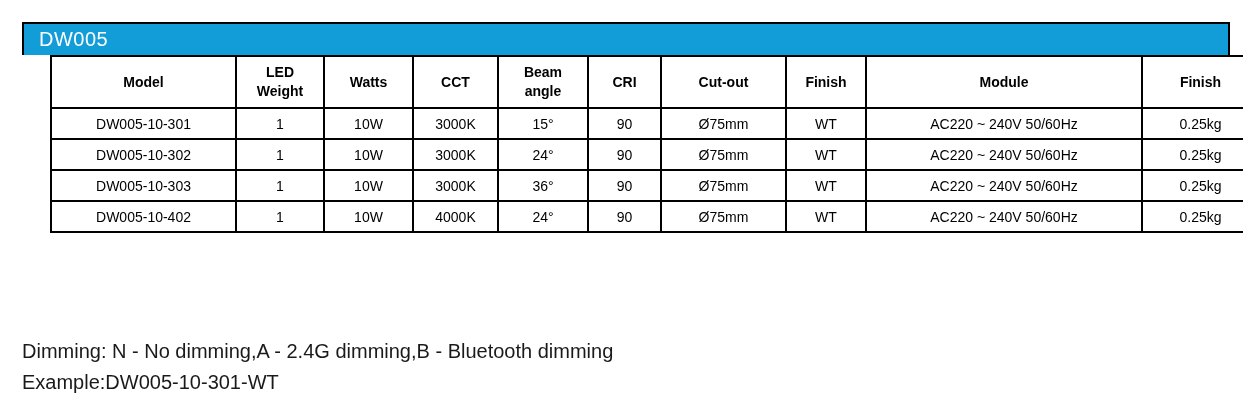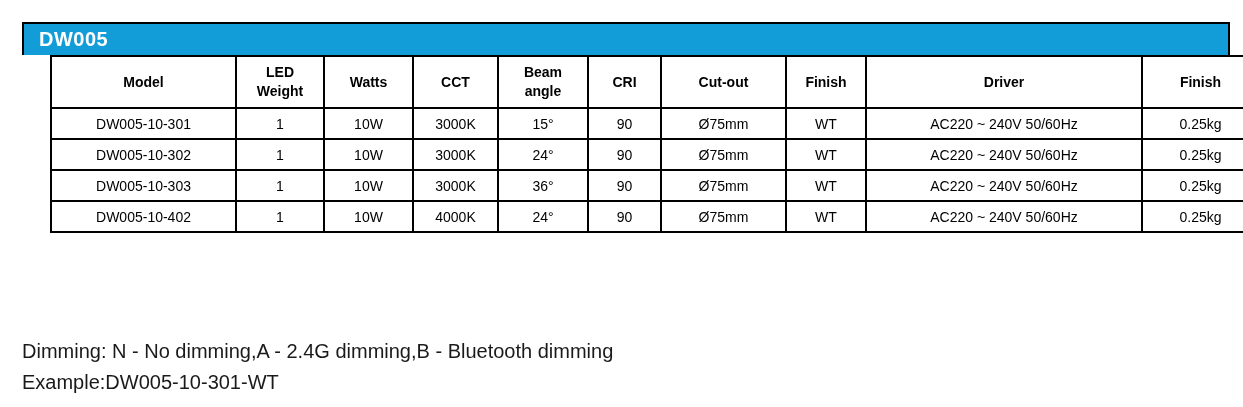--- a/index.html
+++ b/index.html
@@ -28,21 +28,21 @@
     background: #129CD8;
     border: 2px solid #000000;
     border-bottom: none;
     display: flex;
     align-items: center;
     padding-left: 15px;
   }
   .title-bar span {
     color: #ffffff;
     font-size: 20px;
-    font-weight: bold;
+    font-weight: normal;
     letter-spacing: 0.5px;
   }
   table.spec {
     width: 1208px;
     border-collapse: collapse;
     table-layout: fixed;
     margin-left: 28px;
   }
   table.spec th, table.spec td {
     border: 2px solid #000000;
@@ -103,21 +103,21 @@
             <th>Model</th>
             <th>LED
 Weight</th>
             <th>Watts</th>
             <th>CCT</th>
             <th>Beam
 angle</th>
             <th>CRI</th>
             <th>Cut-out</th>
             <th>Finish</th>
-            <th>Driver</th>
+            <th>Module</th>
             <th>Finish</th>
           </tr>
       </thead>
       <tbody>
           <tr>
             <td>DW005-10-301</td>
             <td>1</td>
             <td>10W</td>
             <td>3000K</td>
             <td>15°</td>

